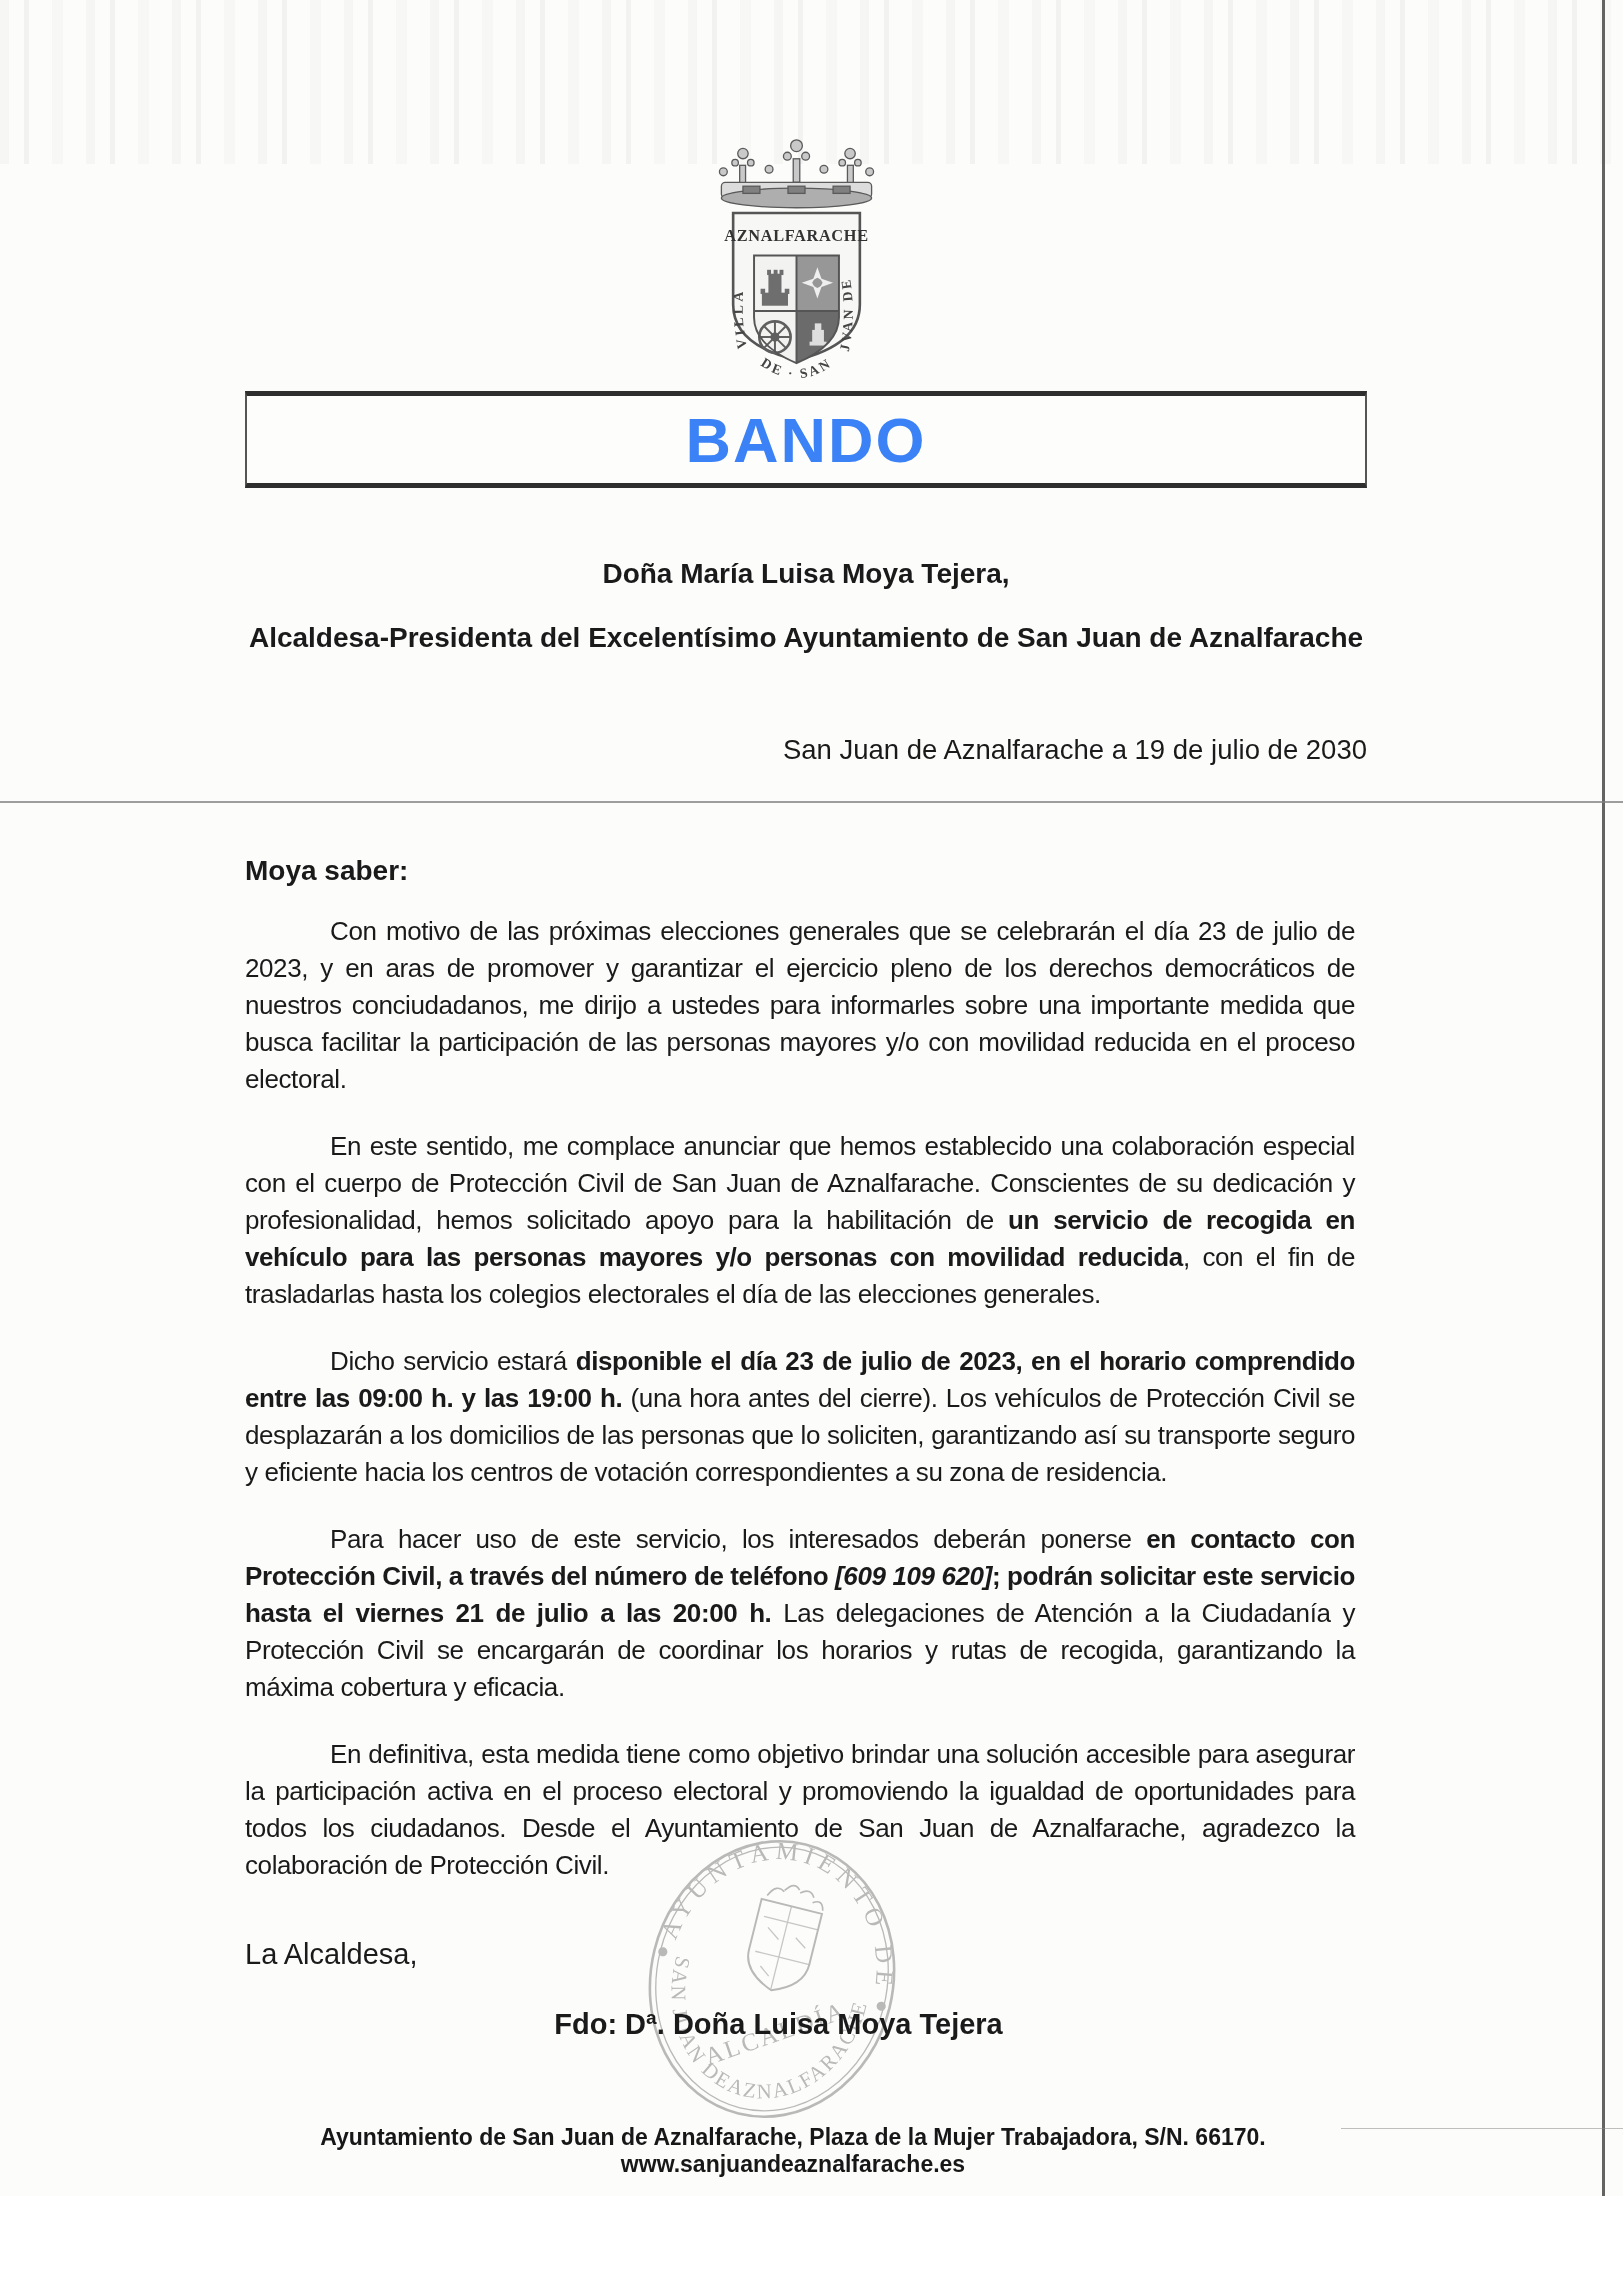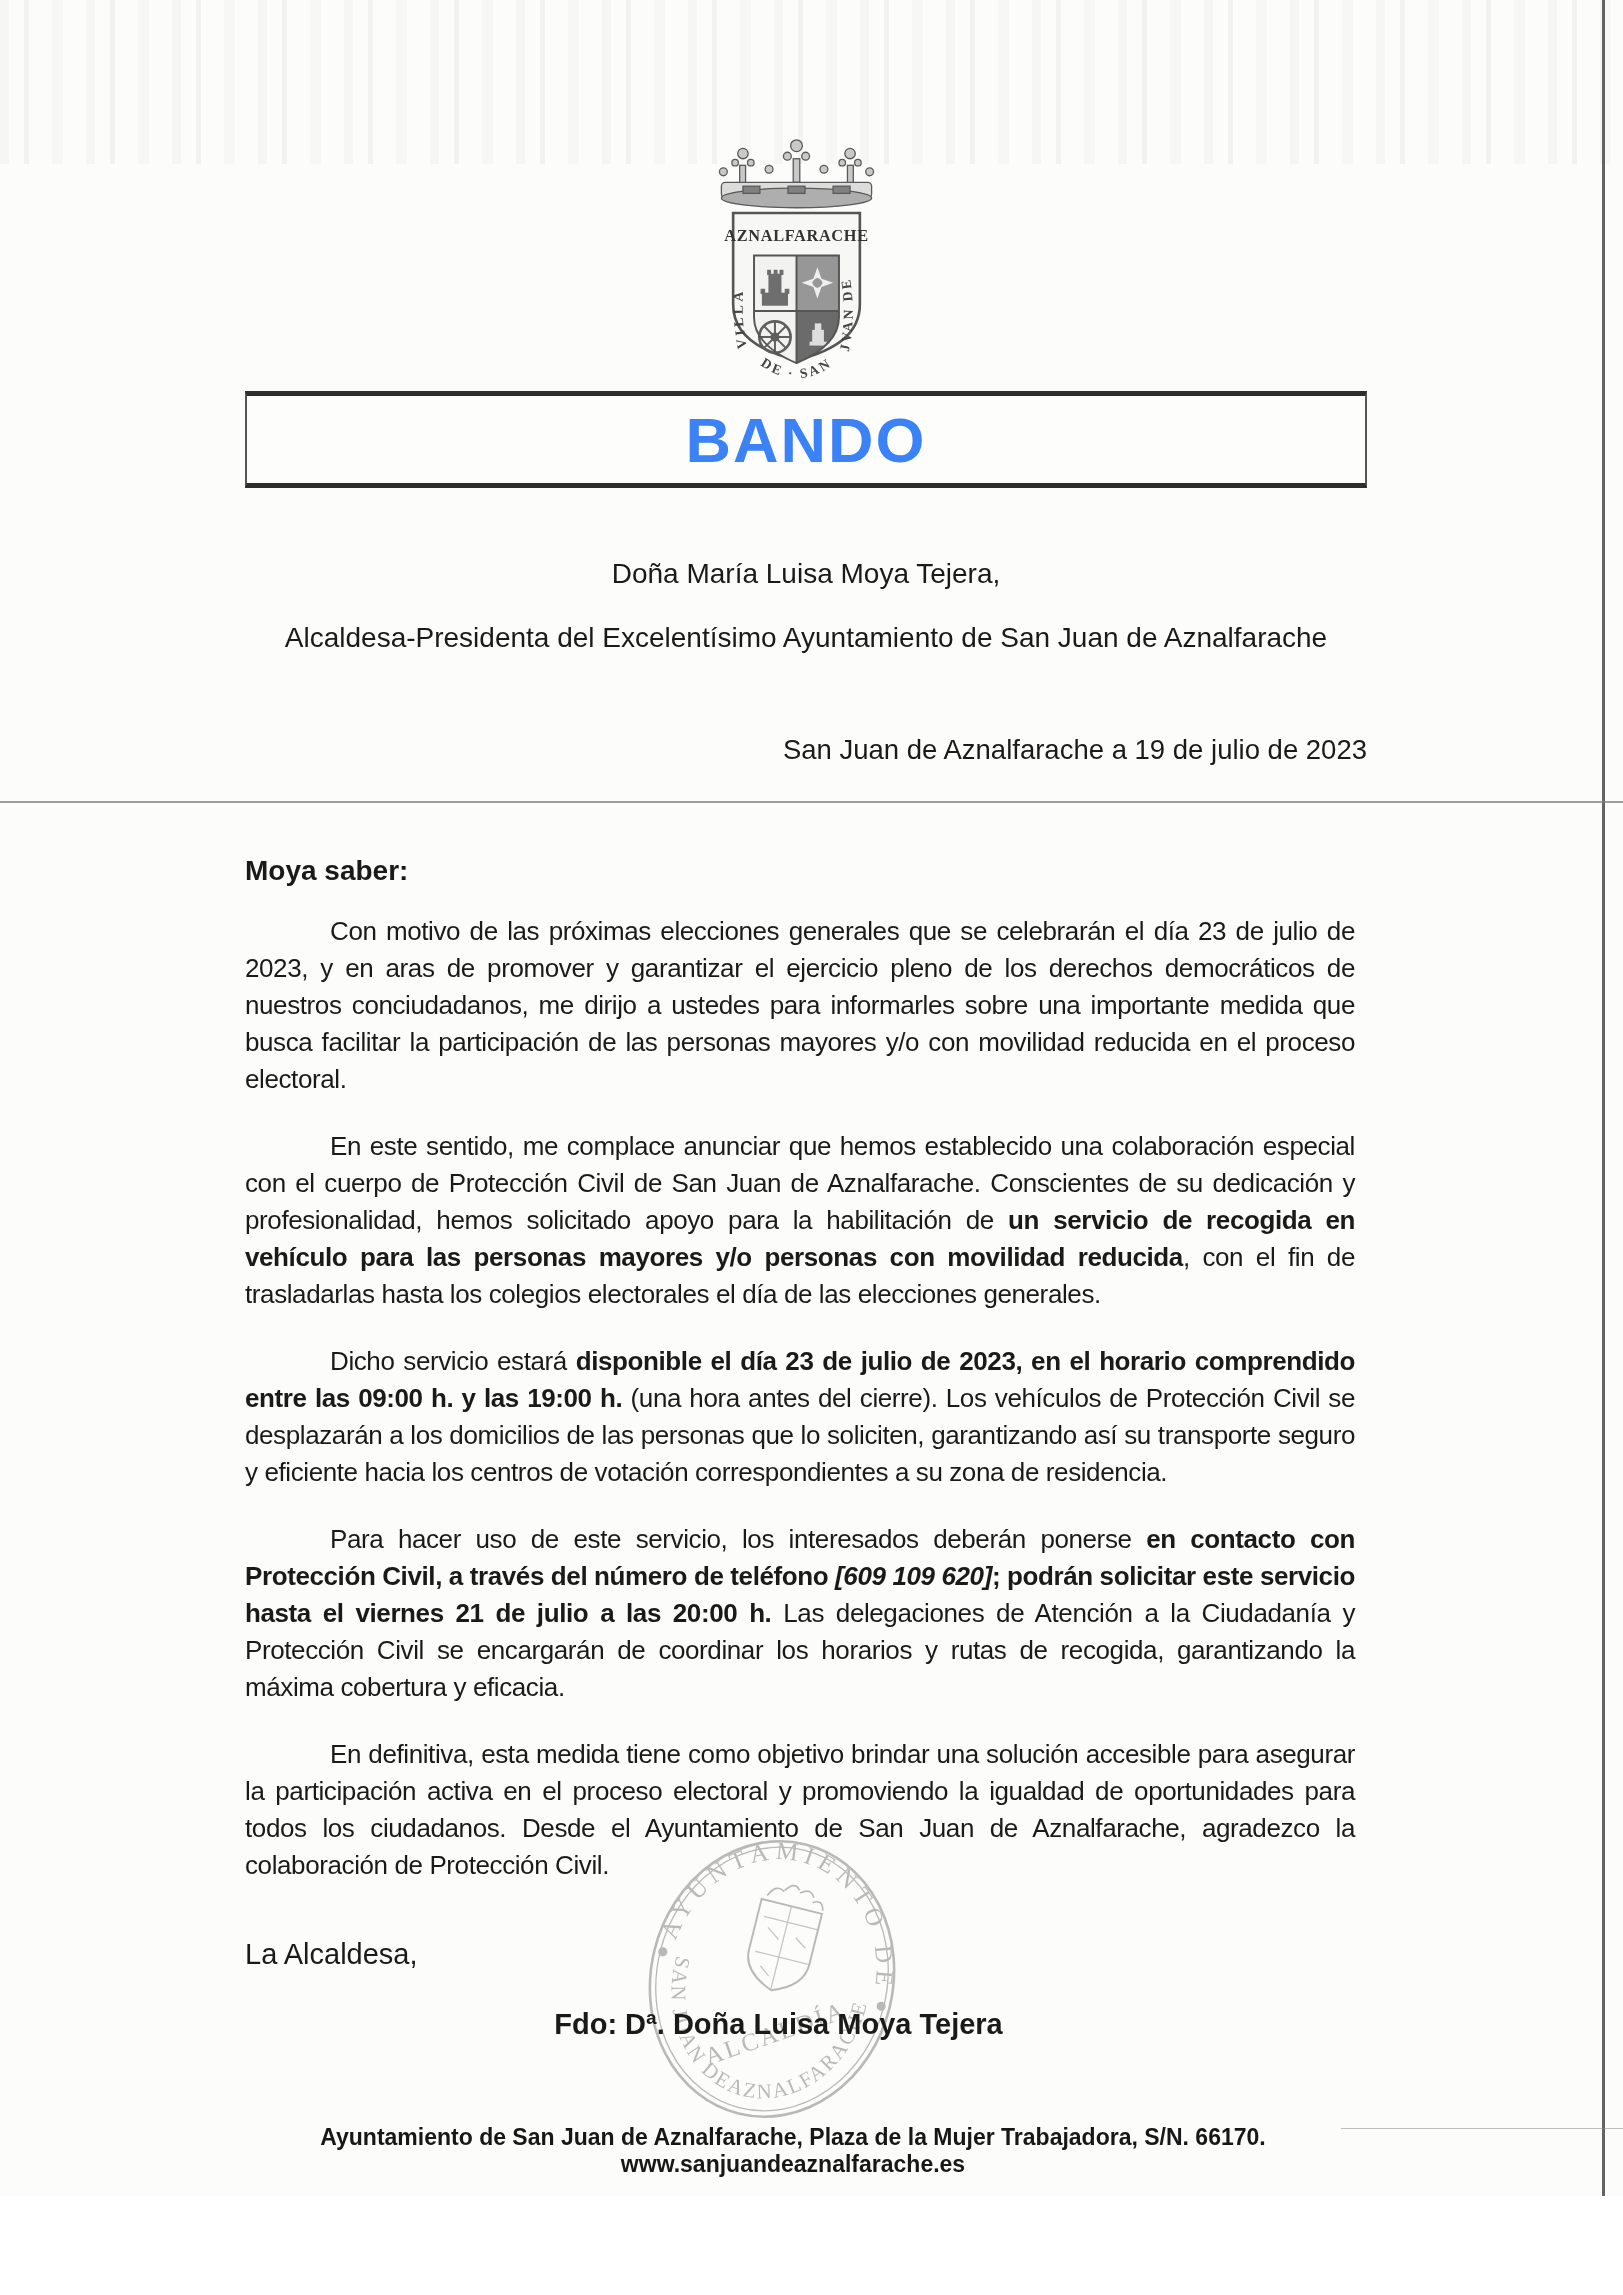--- a/index.html
+++ b/index.html
@@ -17,21 +17,21 @@
   .emblem{position:absolute;left:692px;top:131px;z-index:1;}
   .stamp{position:absolute;left:628px;top:1822px;z-index:0;opacity:.52;}
 
   .content{position:absolute;left:0;top:0;width:1623px;height:2295px;z-index:2;color:#1a1a1a;}
 
   .title-box{position:absolute;left:245px;top:391px;width:1122px;height:97px;box-sizing:border-box;
     border-left:2px solid #555;border-right:2px solid #555;border-top:5.9px solid #2e2e2e;border-bottom:5.2px solid #2e2e2e;
     display:flex;align-items:center;justify-content:center;background:#fdfdfc;}
   .title-box span{font-size:63px;font-weight:bold;letter-spacing:2px;color:#3b82f6;}
 
-  .center-line{position:absolute;left:245px;width:1122px;text-align:center;font-weight:normal;font-size:28px;}
+  .center-line{position:absolute;left:245px;width:1122px;text-align:center;font-weight:bold;font-size:28px;}
   .issuer-name{top:558px;}
   .issuer-role{top:622px;}
   .dateline{position:absolute;left:245px;top:734px;width:1122px;text-align:right;font-size:27.5px;font-weight:normal;}
   .salutation{position:absolute;left:245px;top:855px;font-size:28px;font-weight:bold;}
 
   .bodytext{position:absolute;left:245px;top:913px;width:1122px;font-size:26px;line-height:37px;letter-spacing:-0.4px;text-align:justify;}
   .bodytext p{margin:0 12px 30px 0;text-indent:85px;}
   .b{font-weight:bold;}
   .i{font-style:italic;}
 
@@ -158,21 +158,21 @@
 
   <div class="content">
 
     <div class="title-box">
       <span>BANDO</span>
     </div>
 
     <div class="center-line issuer-name">Doña María Luisa Moya Tejera,</div>
     <div class="center-line issuer-role">Alcaldesa-Presidenta del Excelentísimo Ayuntamiento de San Juan de Aznalfarache</div>
 
-    <div class="dateline">San Juan de Aznalfarache a 19 de julio de 2023</div>
+    <div class="dateline">San Juan de Aznalfarache a 19 de julio de 2030</div>
 
     <div class="salutation">Moya saber:</div>
 
     <div class="bodytext">
       <p><span>Con motivo de las próximas elecciones generales que se celebrarán el día 23 de julio de 2023, y en aras de promover y garantizar el ejercicio pleno de los derechos democráticos de nuestros conciudadanos, me dirijo a ustedes para informarles sobre una importante medida que busca facilitar la participación de las personas mayores y/o con movilidad reducida en el proceso electoral.</span></p>
       <p><span>En este sentido, me complace anunciar que hemos establecido una colaboración especial con el cuerpo de Protección Civil de San Juan de Aznalfarache. Conscientes de su dedicación y profesionalidad, hemos solicitado apoyo para la habilitación de </span><span class="b">un servicio de recogida en vehículo para las personas mayores y/o personas con movilidad reducida</span><span>, con el fin de trasladarlas hasta los colegios electorales el día de las elecciones generales.</span></p>
       <p><span>Dicho servicio estará </span><span class="b">disponible el día 23 de julio de 2023, en el horario comprendido entre las 09:00 h. y las 19:00 h.</span><span> (una hora antes del cierre). Los vehículos de Protección Civil se desplazarán a los domicilios de las personas que lo soliciten, garantizando así su transporte seguro y eficiente hacia los centros de votación correspondientes a su zona de residencia.</span></p>
       <p><span>Para hacer uso de este servicio, los interesados deberán ponerse </span><span class="b">en contacto con Protección Civil, a través del número de teléfono </span><span class="b i">[609 109 620]</span><span class="b">; podrán solicitar este servicio hasta el viernes 21 de julio a las 20:00 h.</span><span> Las delegaciones de Atención a la Ciudadanía y Protección Civil se encargarán de coordinar los horarios y rutas de recogida, garantizando la máxima cobertura y eficacia.</span></p>
       <p><span>En definitiva, esta medida tiene como objetivo brindar una solución accesible para asegurar la participación activa en el proceso electoral y promoviendo la igualdad de oportunidades para todos los ciudadanos. Desde el Ayuntamiento de San Juan de Aznalfarache, agradezco la colaboración de Protección Civil.</span></p>
     </div>

